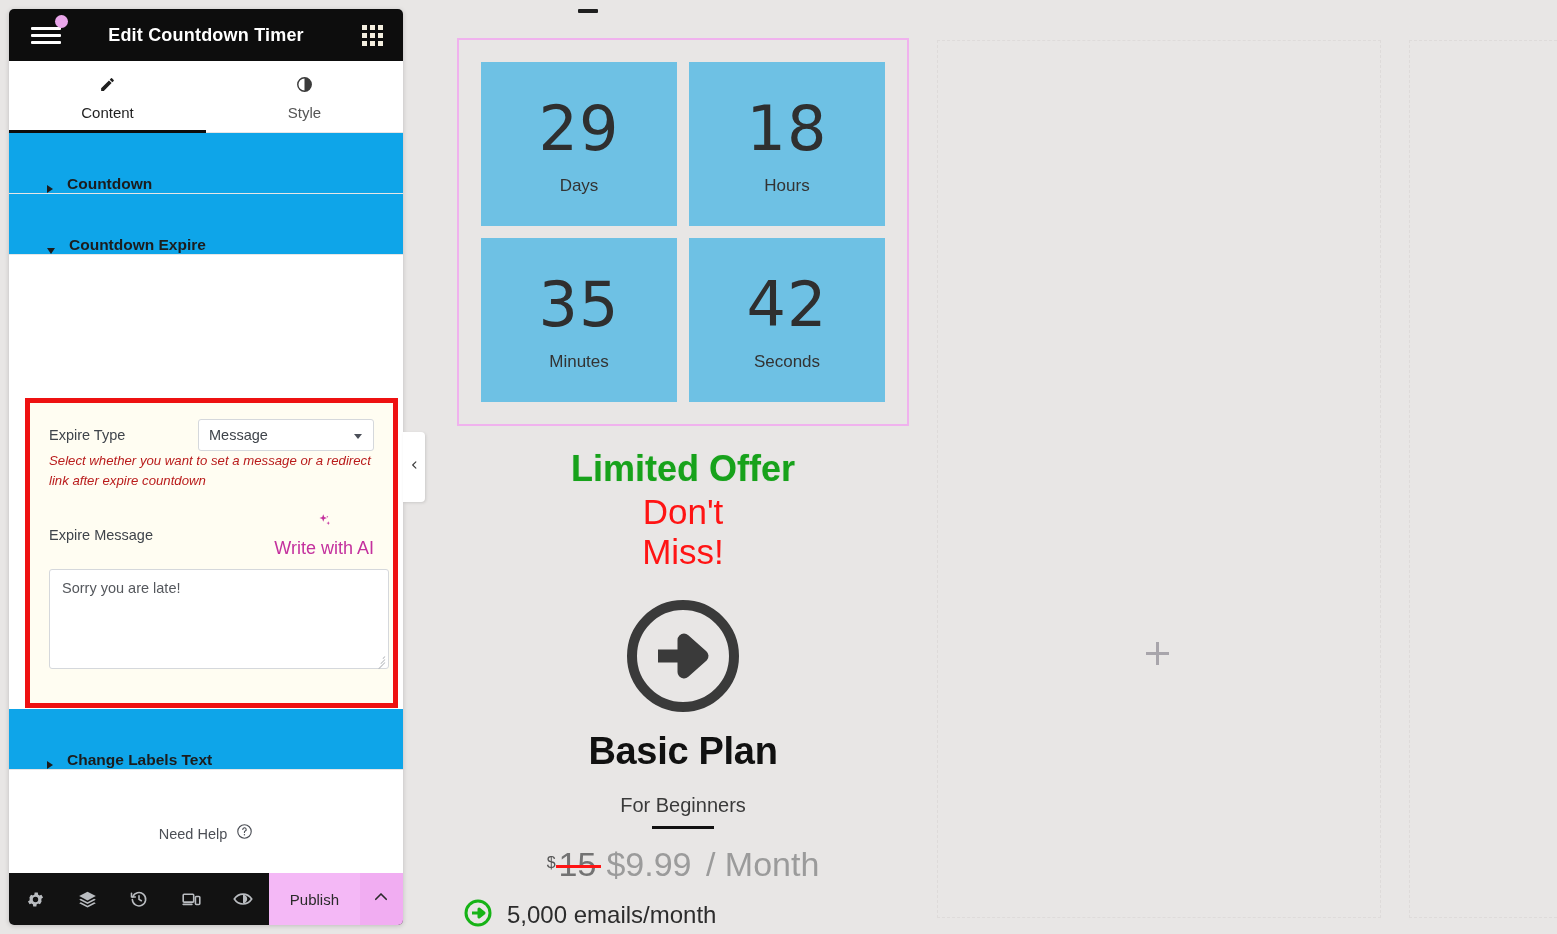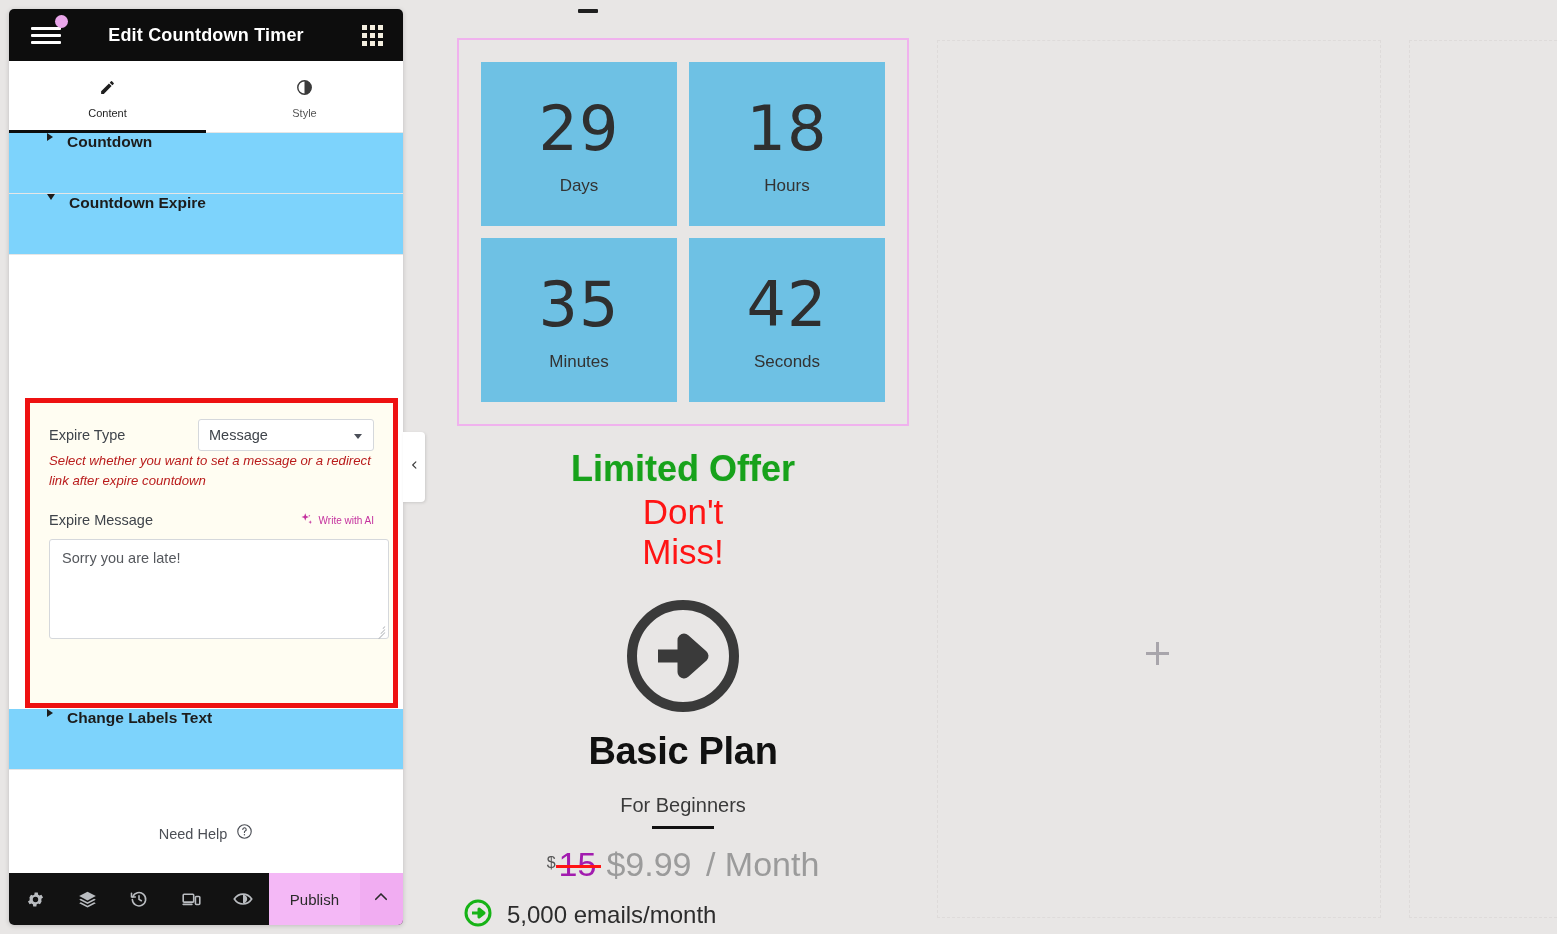--- a/index.html
+++ b/index.html
@@ -75,21 +75,21 @@
   .plan-divider {
     position: absolute; left: 652px; top: 826px; width: 62px; height: 3px;
     background: #111;
   }
   .price-row {
     position: absolute; left: 457px; top: 845px; width: 452px;
     text-align: center; white-space: nowrap;
   }
   .price-cur { font-size: 16px; color: #555; vertical-align: 8px; }
   .price-old {
-    font-size: 34px; color: #a21caf; position: relative; margin-left: 3px;
+    font-size: 34px; color: #737373; position: relative; margin-left: 3px;
     font-weight: 400;
   }
   .price-old::after {
     content: ""; position: absolute; left: -3px; right: -5px; top: 52%;
     height: 3px; background: #ff1414;
   }
   .price-new { font-size: 34px; color: #9b9b9b; margin-left: 10px; }
 
   .feature-row {
     position: absolute; left: 457px; top: 898px; width: 452px;
@@ -152,33 +152,33 @@
 
   .tabs {
     height: 72px; display: flex; background: #fff; flex: 0 0 72px;
     border-bottom: 1px solid #e6e6e6;
   }
   .tab {
     flex: 1; display: flex; flex-direction: column; align-items: center;
     justify-content: center; gap: 7px; cursor: pointer; position: relative;
     padding-top: 4px;
   }
-  .tab-label { font-size: 11px; color: #555; }
+  .tab-label { font-size: 15px; color: #555; }
   .tab.active .tab-label { color: #1f1f1f; }
   .tab.active::after {
     content: ""; position: absolute; left: 0; right: 0; bottom: -1px; height: 3px;
     background: #0d0d0d;
   }
 
   .panel-body { flex: 1 1 auto; overflow: hidden; position: relative; background: #fff; }
 
   .section-head {
-    height: 61px; display: flex; align-items: flex-start; gap: 14px;
+    height: 61px; display: flex; align-items: flex-end; gap: 14px;
     padding: 0 20px 0 38px; border-bottom: 1px solid #e6e6e6;
-    cursor: pointer; background: #7dd3fc;
+    cursor: pointer; background: #0ea5e9;
   }
   .section-title { font-size: 15.5px; font-weight: bold; color: #1c1c1c; }
   .tri { width: 0; height: 0; }
   .tri.right {
     border-left: 6px solid #1c1c1c; border-top: 4.5px solid transparent;
     border-bottom: 4.5px solid transparent;
   }
   .tri.down {
     border-top: 6px solid #1c1c1c; border-left: 4.5px solid transparent;
     border-right: 4.5px solid transparent;
@@ -206,22 +206,22 @@
     border-right: 4.5px solid transparent;
   }
 
   .ctrl-desc {
     font-size: 13.2px; color: #b91c1c; font-style: italic; line-height: 1.55;
     margin-top: 0; max-width: 334px;
   }
 
   .msg-row { display: flex; align-items: center; justify-content: space-between; margin-top: 20px; }
   .ai-link {
-    display: flex; align-items: center; gap: 5px; font-size: 10px;
-    color: #c4319e; cursor: pointer;
+    display: flex; align-items: center; gap: 5px; font-size: 18px;
+    color: #c4319e; cursor: pointer; flex-direction: column;
   }
   .textarea {
     margin-top: 10px; width: 340px; height: 100px; border: 1px solid #d5d8dc;
     border-radius: 3px; background: #fff; padding: 10px 12px; position: relative;
     font-size: 14.5px; color: #55585d; cursor: text;
   }
   .resize-grip { position: absolute; right: 3px; bottom: 3px; width: 10px; height: 10px; }
   .resize-grip i {
     position: absolute; right: 0; background: #b8bbbf; height: 1px; transform: rotate(-45deg);
     transform-origin: right center;

